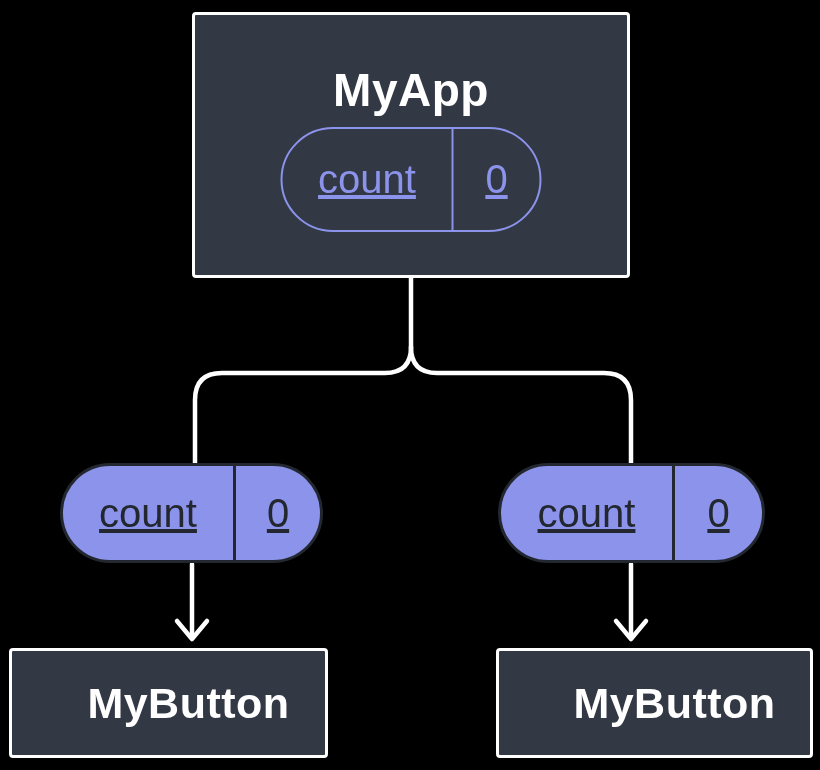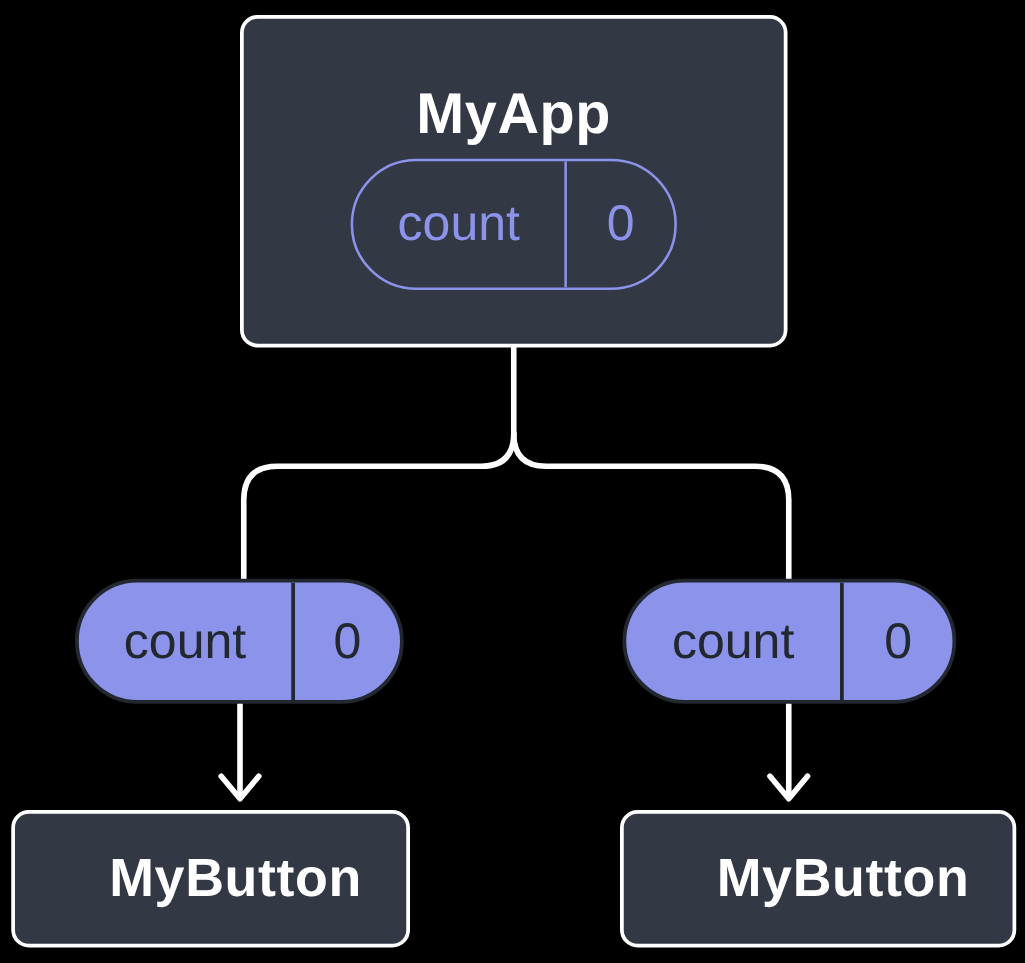--- a/index.html
+++ b/index.html
@@ -34,21 +34,21 @@
     fill: none;
     stroke-linecap: round;
     stroke-linejoin: round;
   }
 
   
   .node-card {
     position: absolute;
     background: var(--card);
     border: 3.5px solid var(--line);
-    border-radius: 14px;
+    border-radius: 4px;
   }
   .node-title {
     width: 100%;
     text-align: center;
     color: var(--text_light);
     font-weight: 700;
     letter-spacing: 0.5px;
   }
 
   
@@ -64,20 +64,21 @@
     display: flex;
     align-items: stretch;
     border-radius: 999px;
     overflow: hidden;
   }
   .pill .cell {
     display: flex;
     align-items: center;
     justify-content: center;
     font-size: 40px;
+    text-decoration: underline;
   }
   #root-pill {
     left: 50%; top: 112px;
     transform: translateX(-50%);
     width: 261px; height: 105px;
     border: 2.5px solid var(--purple);
     background: transparent;
     color: var(--purple);
   }
   #root-pill .cell-key { width: 171px; border-right: 2.5px solid var(--purple); }

